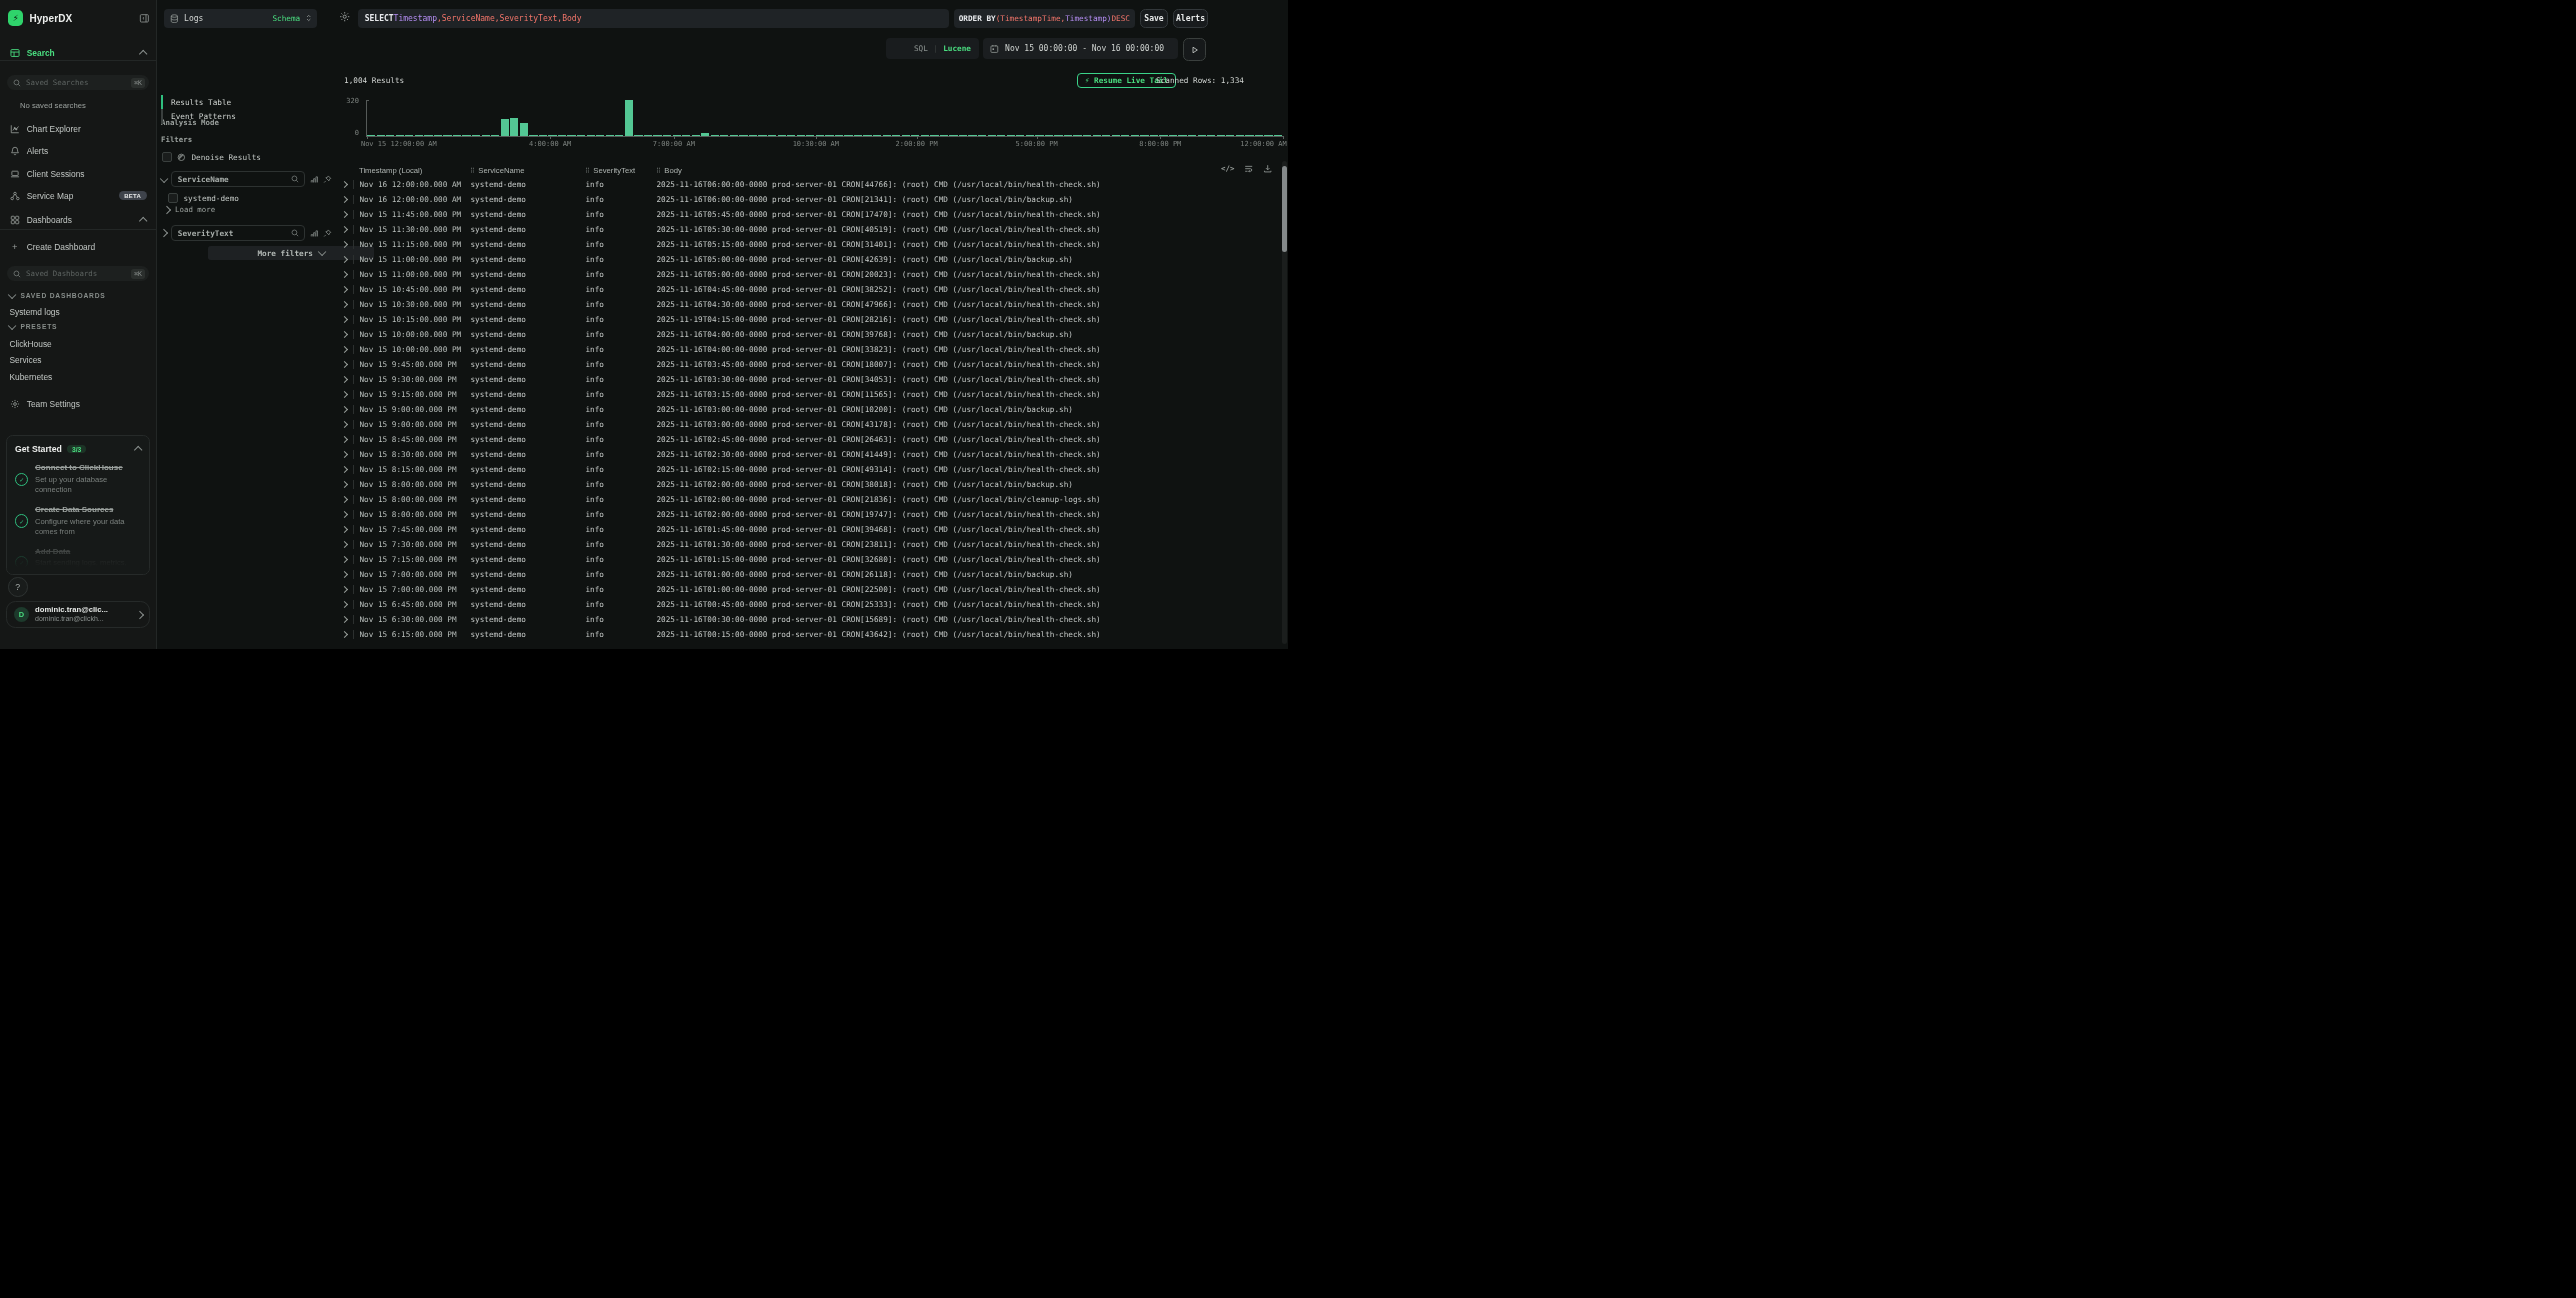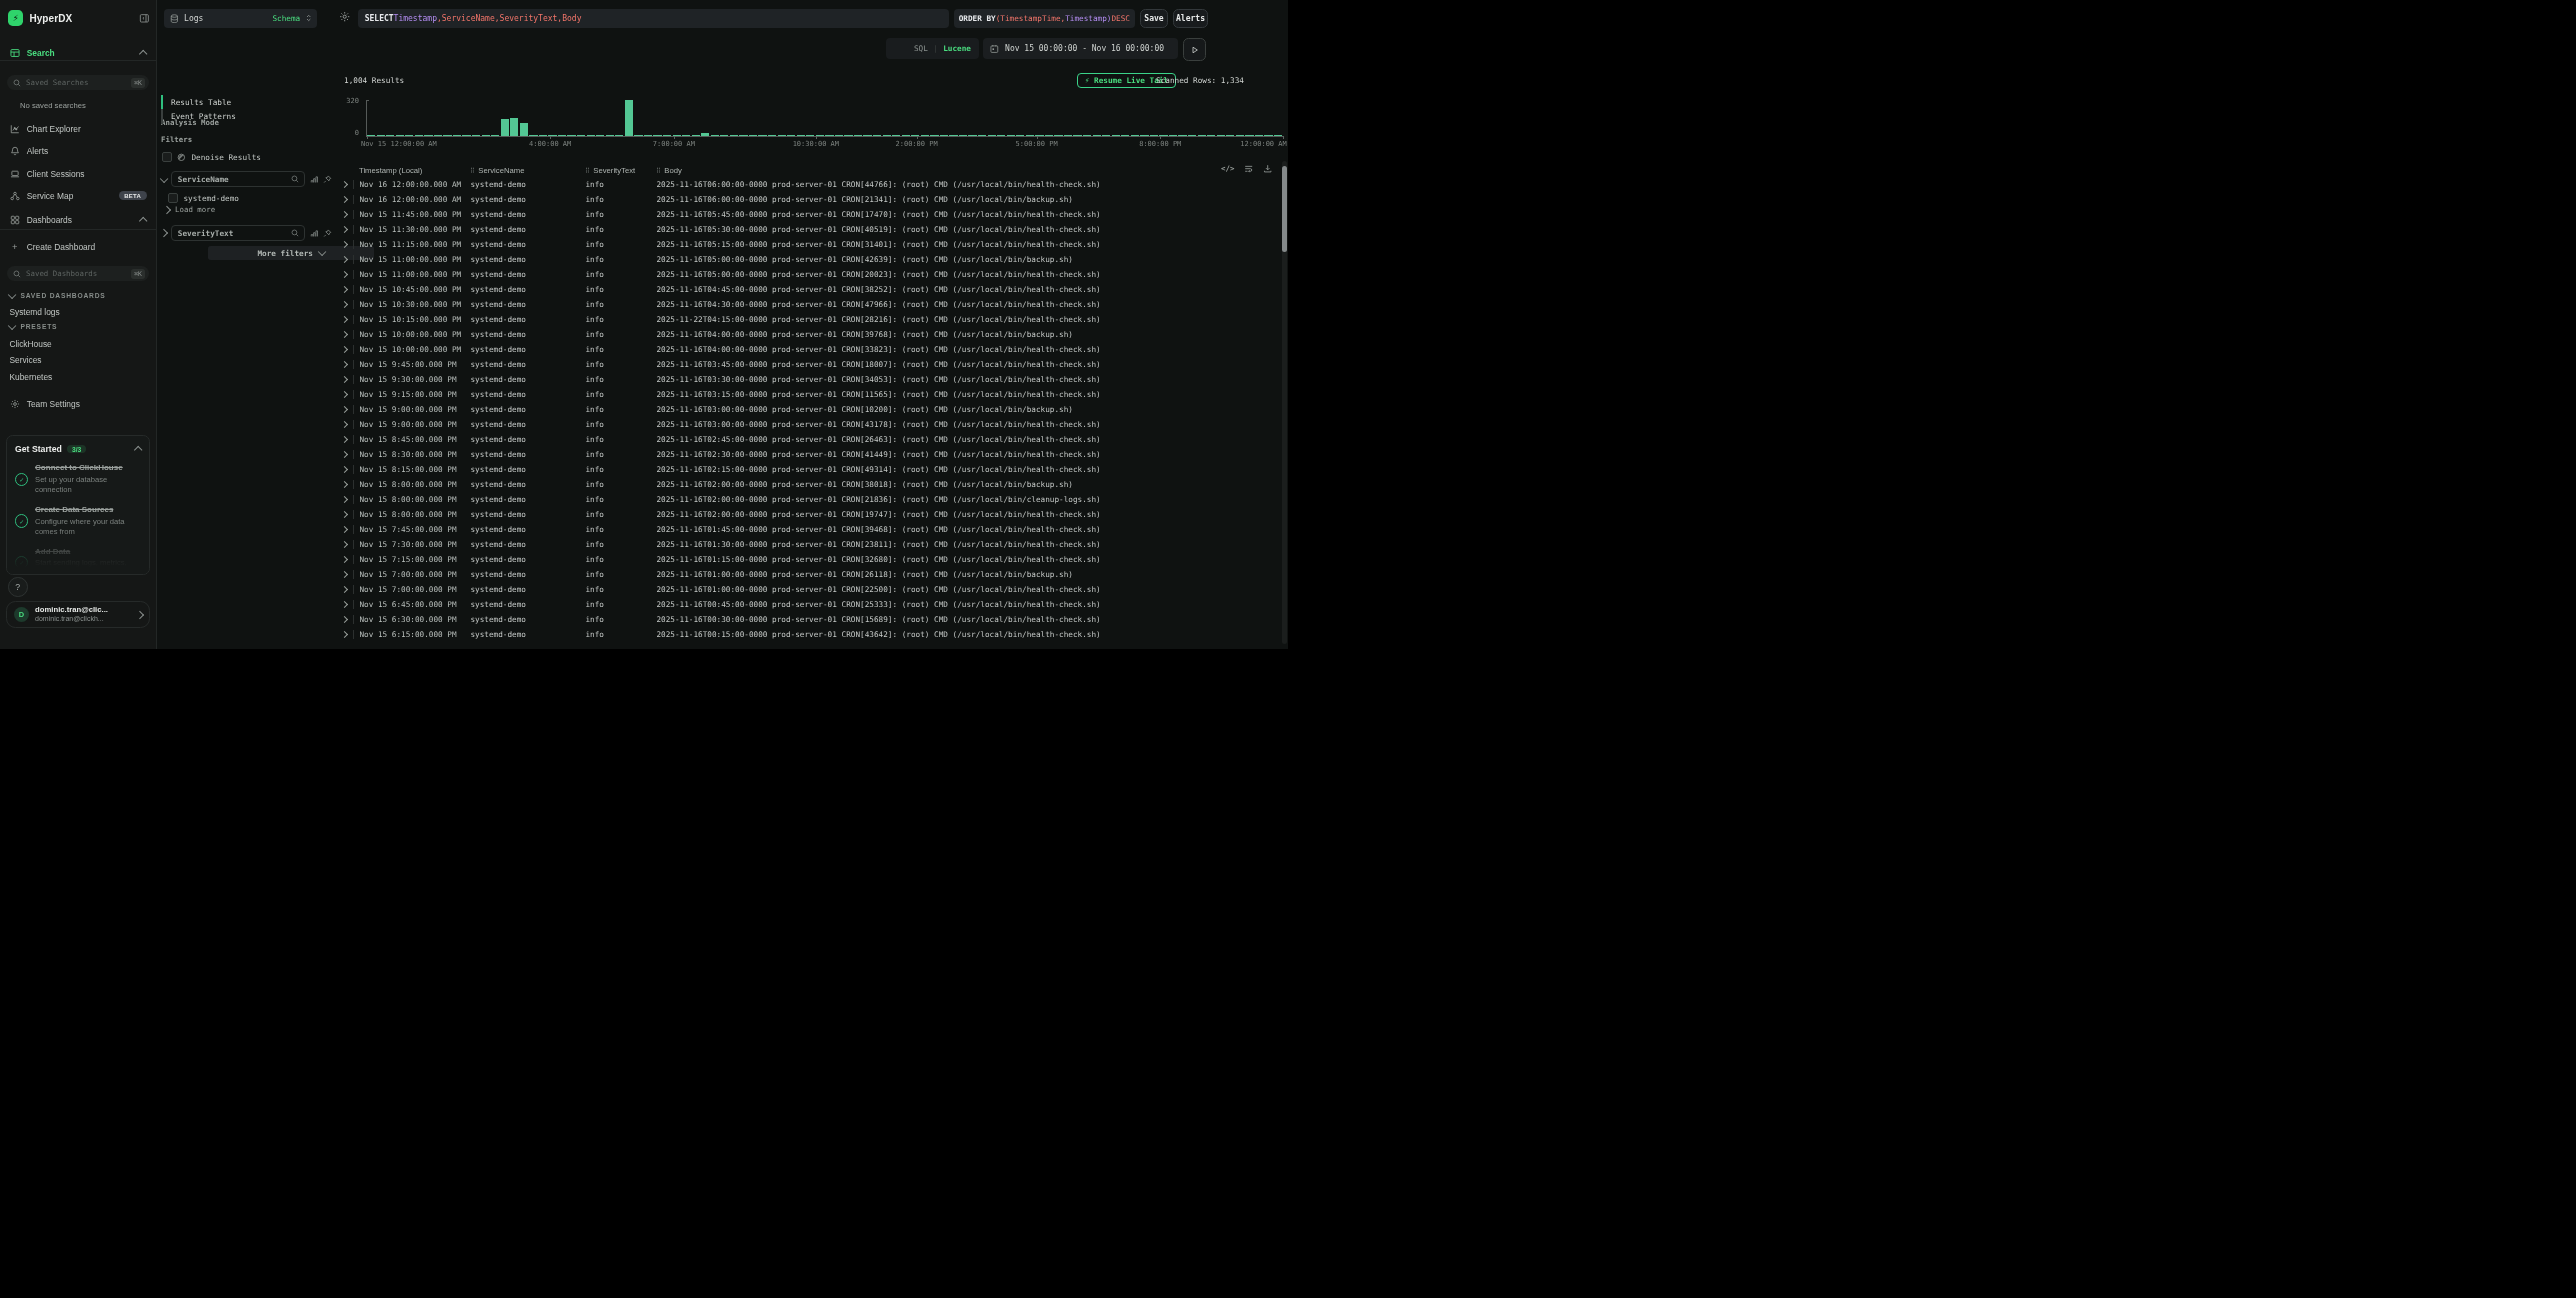--- a/index.html
+++ b/index.html
@@ -663,21 +663,21 @@
         <span class="svc">systemd-demo</span>
         <span class="sev">info</span>
         <span class="body">2025-11-16T04:30:00-0000 prod-server-01 CRON[47966]: (root) CMD (/usr/local/bin/health-check.sh)</span>
       </div>
       <div class="trow mono">
         <span class="chev"></span>
         <span class="tdiv"></span>
         <span class="ts">Nov 15 10:15:00.000 PM</span>
         <span class="svc">systemd-demo</span>
         <span class="sev">info</span>
-        <span class="body">2025-11-22T04:15:00-0000 prod-server-01 CRON[28216]: (root) CMD (/usr/local/bin/health-check.sh)</span>
+        <span class="body">2025-11-19T04:15:00-0000 prod-server-01 CRON[28216]: (root) CMD (/usr/local/bin/health-check.sh)</span>
       </div>
       <div class="trow mono">
         <span class="chev"></span>
         <span class="tdiv"></span>
         <span class="ts">Nov 15 10:00:00.000 PM</span>
         <span class="svc">systemd-demo</span>
         <span class="sev">info</span>
         <span class="body">2025-11-16T04:00:00-0000 prod-server-01 CRON[39768]: (root) CMD (/usr/local/bin/backup.sh)</span>
       </div>
       <div class="trow mono">

